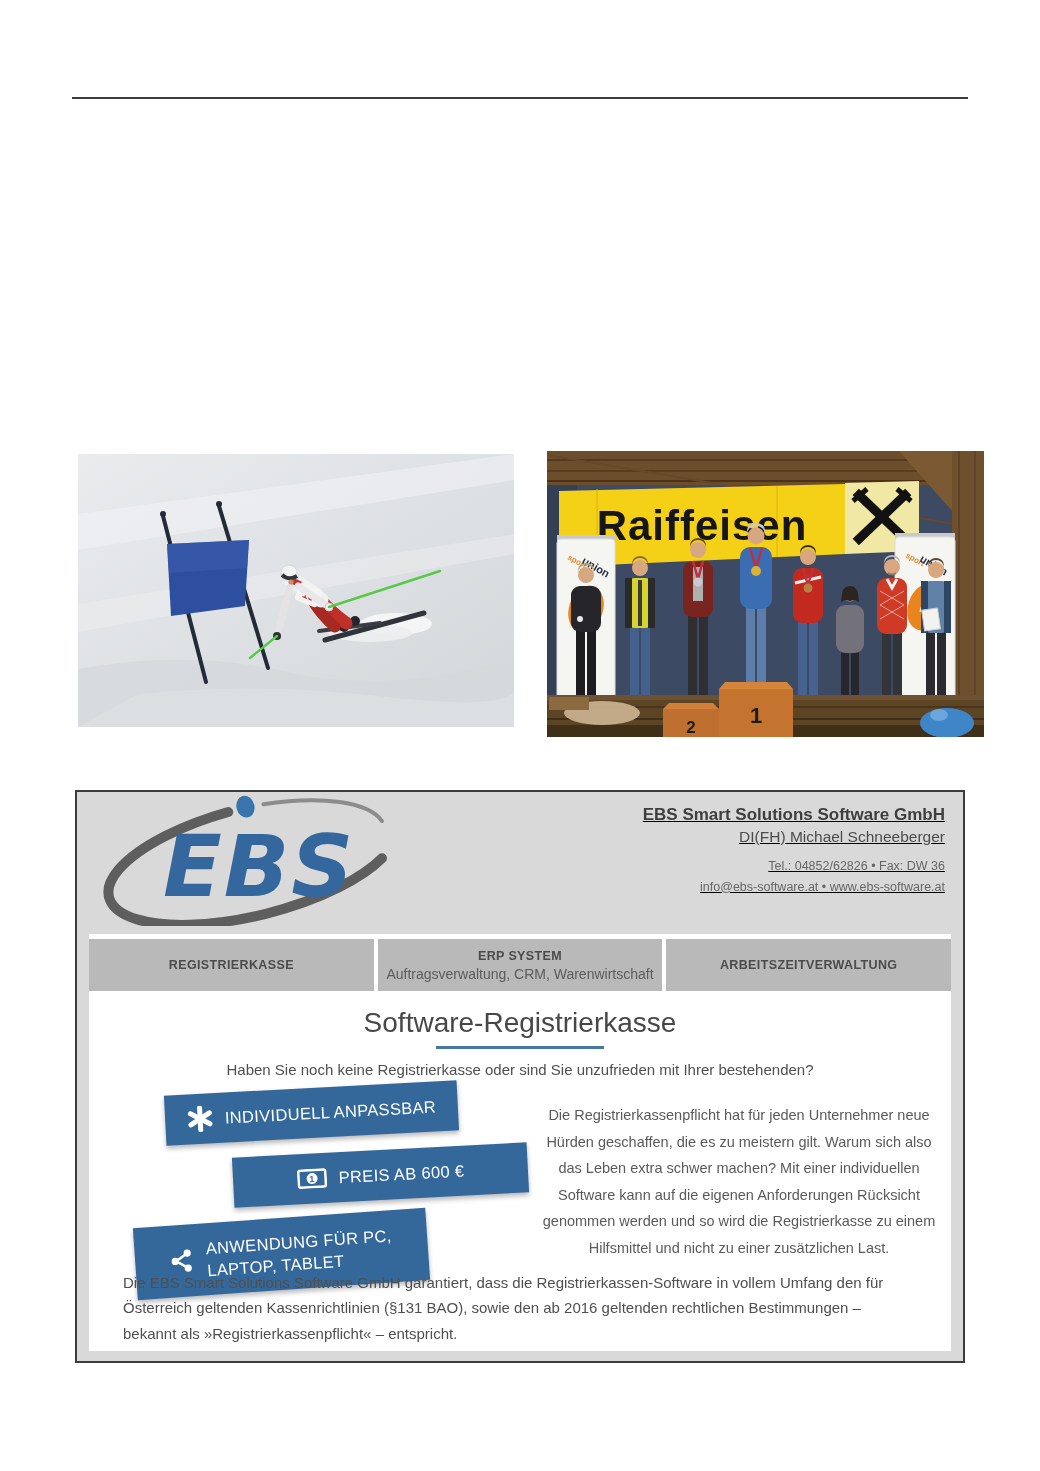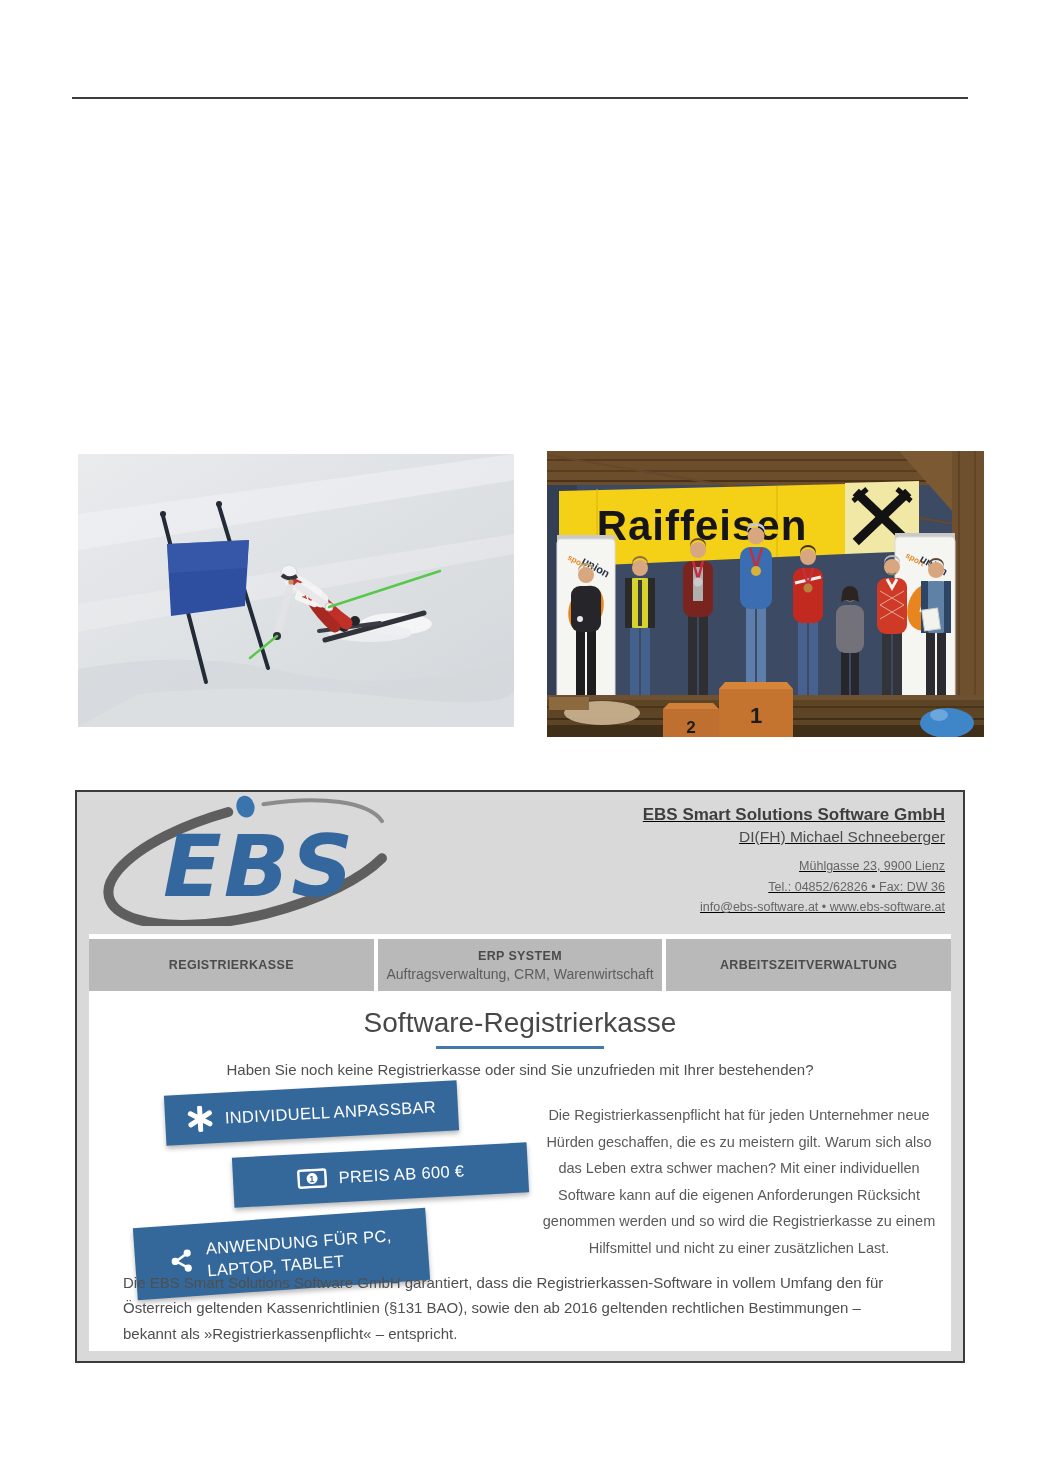--- a/index.html
+++ b/index.html
@@ -278,21 +278,20 @@
             <path d="M 186,15 A 148,54 0 0 1 297,60" fill="none" stroke="#8c8c8c" stroke-width="4" stroke-linecap="round"></path>
             <ellipse cx="168" cy="13" rx="9" ry="11" fill="#3a74ad"></ellipse>
           </g>
           <text x="72" y="102" font-size="86" font-weight="bold" font-style="italic" fill="#33679e" font-family="DejaVu Sans, sans-serif" letter-spacing="2">EBS</text>
         </svg>
       </div>
       <div class="contact">
         <div class="company-name">EBS Smart Solutions Software GmbH</div>
         <div class="contact-person">DI(FH) Michael Schneeberger</div>
         <div class="contact-lines">
-          <div>Mühlgasse 23, 9900 Lienz</div>
           <div>Tel.: 04852/62826 • Fax: DW 36</div>
           <div>info@ebs-software.at • www.ebs-software.at</div>
         </div>
       </div>
     </div>
 
     <div class="ad-panel">
 
       <div class="nav-row">
         <div class="nav-cell">

